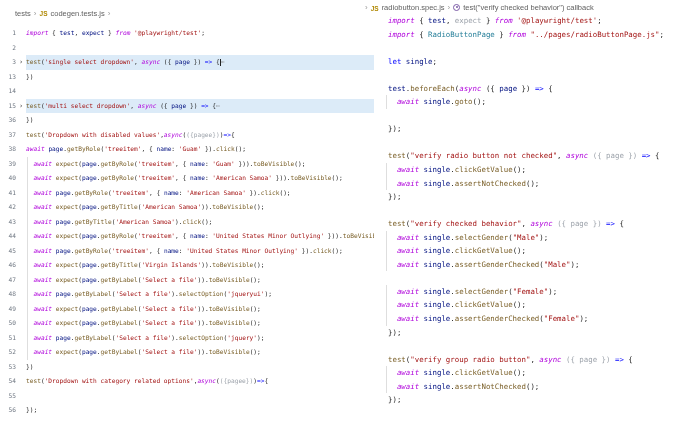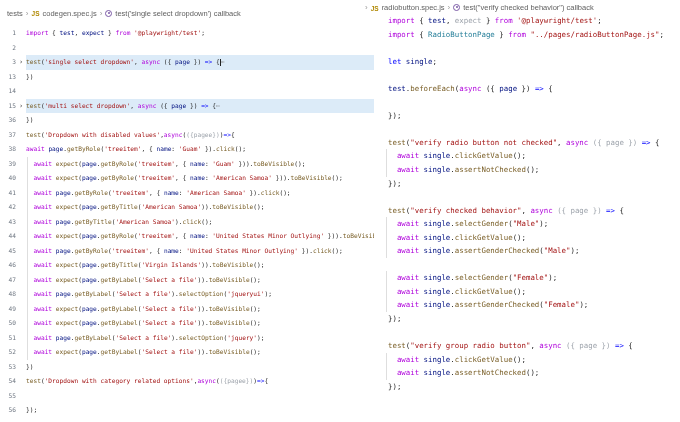--- a/index.html
+++ b/index.html
@@ -5,21 +5,21 @@
   html,body{margin:0;padding:0;background:#ffffff;}
   #screen{position:relative;width:680px;height:422px;background:#ffffff;overflow:hidden;
           font-family:"DejaVu Sans Mono","Liberation Mono",monospace;}
   
   .pane{position:absolute;top:0;height:422px;overflow:hidden;}
   #pane-left{left:0;width:374px;background:#ffffff;}
   #pane-right{left:354px;width:326px;background:transparent;}
   
   .breadcrumb{display:flex;align-items:center;white-space:nowrap;overflow:hidden;
               font-family:"Liberation Sans",sans-serif;color:#616161;font-size:7.5px;}
-  #pane-left .breadcrumb{height:26px;padding-left:7px;}
+  #pane-left .breadcrumb{height:26px;padding-left:15px;}
   #pane-right .breadcrumb{height:14px;padding-left:8px;}
   .bc-sep{margin:0 3px;color:#9a9a9a;font-size:8px;}
   .ico-js{color:#b08904;font-weight:bold;font-size:6.5px;margin-right:3px;font-family:"Liberation Sans",sans-serif;}
   .ico-test{display:inline-block;width:7px;height:7px;border:1px solid #7b5aa6;border-radius:50%;
             margin-right:3px;position:relative;box-sizing:border-box;}
   .ico-test::after{content:"";position:absolute;left:1.5px;top:1.5px;width:2px;height:2px;background:#7b5aa6;border-radius:50%;}
   
   .lines{position:relative;}
   .line{display:flex;align-items:stretch;white-space:pre;}
   #pane-left .line{height:14.5px;font-size:6.2px;line-height:14.5px;}
@@ -27,21 +27,21 @@
   .gutter{flex:0 0 26px;display:flex;color:#6e7681;}
   .gutter .num{flex:0 0 16px;text-align:right;font-size:6.2px;}
   .gutter .fold{flex:0 0 10px;text-align:center;color:#424242;font-size:7px;}
   .content{flex:1 1 auto;position:relative;overflow:hidden;}
   #pane-right .content{padding-left:34px;}
   .content.hl{background:#dcebf8;}
   .guide{position:absolute;top:0;bottom:0;width:1px;background:#dedede;}
   #pane-left .guide{left:1px;}
   #pane-right .guide{left:32px;}
   
-  .tok-k{color:#af00db;}         
+  .tok-k{color:#af00db;font-style:italic;}         
   .tok-b{color:#0000ff;}         
   .tok-s{color:#a31515;}         
   .tok-f{color:#795e26;}         
   .tok-v{color:#001080;}         
   .tok-c{color:#267f99;}         
   .tok-p{color:#1f1f1f;}         
   .tok-d{color:#9da3ab;}         
   .tok-e{color:#808080;letter-spacing:1px;}
   .tok-i{display:inline-block;width:1px;height:7px;background:#222;vertical-align:middle;}
 </style>
@@ -50,27 +50,23 @@
 
 <div id="screen">
   <div id="pane-left" class="pane">
     <div class="breadcrumb" id="bc-left">
         <span style="display: inline-flex; align-items: center;">
           <span>tests</span>
         </span>
         <span class="bc-sep">›</span>
         <span style="display: inline-flex; align-items: center;">
           <span class="ico-js">JS</span>
-          <span>codegen.spec.js</span>
+          <span>codegen.tests.js</span>
         </span>
         <span class="bc-sep">›</span>
-        <span style="display: inline-flex; align-items: center;">
-          <span class="ico-test"></span>
-          <span>test('single select dropdown') callback</span>
-        </span>
       </div>
     <div class="lines" id="lines-left">
         <div class="line"><div class="gutter"><span class="num">1</span><span class="fold"></span></div><div class="content"><span class="tok-k">import</span><span class="tok-p"> { </span><span class="tok-v">test</span><span class="tok-p">, </span><span class="tok-v">expect</span><span class="tok-p"> } </span><span class="tok-k">from</span><span class="tok-p"> </span><span class="tok-s">'@playwright/test'</span><span class="tok-p">;</span></div></div>
         <div class="line"><div class="gutter"><span class="num">2</span><span class="fold"></span></div><div class="content"></div></div>
         <div class="line"><div class="gutter"><span class="num">3</span><span class="fold">›</span></div><div class="content hl"><span class="tok-f">test</span><span class="tok-p">(</span><span class="tok-s">'single select dropdown'</span><span class="tok-p">, </span><span class="tok-k">async</span><span class="tok-p"> ({ </span><span class="tok-v">page</span><span class="tok-p"> }) </span><span class="tok-b">=&gt;</span><span class="tok-p"> {</span><span class="tok-i"></span><span class="tok-e">⋯</span></div></div>
         <div class="line"><div class="gutter"><span class="num">13</span><span class="fold"></span></div><div class="content"><span class="tok-p">})</span></div></div>
         <div class="line"><div class="gutter"><span class="num">14</span><span class="fold"></span></div><div class="content"></div></div>
         <div class="line"><div class="gutter"><span class="num">15</span><span class="fold">›</span></div><div class="content hl"><span class="tok-f">test</span><span class="tok-p">(</span><span class="tok-s">'multi select dropdown'</span><span class="tok-p">, </span><span class="tok-k">async</span><span class="tok-p"> ({ </span><span class="tok-v">page</span><span class="tok-p"> }) </span><span class="tok-b">=&gt;</span><span class="tok-p"> {</span><span class="tok-e">⋯</span></div></div>
         <div class="line"><div class="gutter"><span class="num">36</span><span class="fold"></span></div><div class="content"><span class="tok-p">})</span></div></div>
         <div class="line"><div class="gutter"><span class="num">37</span><span class="fold"></span></div><div class="content"><span class="tok-f">test</span><span class="tok-p">(</span><span class="tok-s">'Dropdown with disabled values'</span><span class="tok-p">,</span><span class="tok-k">async</span><span class="tok-p">(</span><span class="tok-d">({pagee})</span><span class="tok-p">)</span><span class="tok-b">=&gt;</span><span class="tok-p">{</span></div></div>
@@ -108,20 +104,21 @@
           <span>test("verify checked behavior") callback</span>
         </span>
       </div>
     <div class="lines" id="lines-right">
         <div class="line"><div class="content"><span class="tok-k">import</span><span class="tok-p"> { </span><span class="tok-v">test</span><span class="tok-p">, </span><span class="tok-d">expect</span><span class="tok-p"> } </span><span class="tok-k">from</span><span class="tok-p"> </span><span class="tok-s">'@playwright/test'</span><span class="tok-p">;</span></div></div>
         <div class="line"><div class="content"><span class="tok-k">import</span><span class="tok-p"> { </span><span class="tok-c">RadioButtonPage</span><span class="tok-p"> } </span><span class="tok-k">from</span><span class="tok-p"> </span><span class="tok-s">"../pages/radioButtonPage.js"</span><span class="tok-p">;</span></div></div>
         <div class="line"><div class="content"></div></div>
         <div class="line"><div class="content"><span class="tok-b">let</span><span class="tok-p"> </span><span class="tok-v">single</span><span class="tok-p">;</span></div></div>
         <div class="line"><div class="content"></div></div>
         <div class="line"><div class="content"><span class="tok-v">test</span><span class="tok-p">.</span><span class="tok-f">beforeEach</span><span class="tok-p">(</span><span class="tok-k">async</span><span class="tok-p"> ({ </span><span class="tok-v">page</span><span class="tok-p"> }) </span><span class="tok-b">=&gt;</span><span class="tok-p"> {</span></div></div>
+        <div class="line"><div class="content"><span class="guide"></span><span class="tok-p">  </span><span class="tok-k">await</span><span class="tok-p"> </span><span class="tok-v">single</span><span class="tok-p">.</span><span class="tok-f">goto</span><span class="tok-p">();</span></div></div>
         <div class="line"><div class="content"></div></div>
         <div class="line"><div class="content"><span class="tok-p">});</span></div></div>
         <div class="line"><div class="content"></div></div>
         <div class="line"><div class="content"><span class="tok-f">test</span><span class="tok-p">(</span><span class="tok-s">"verify radio button not checked"</span><span class="tok-p">, </span><span class="tok-k">async</span><span class="tok-p"> </span><span class="tok-d">({ page })</span><span class="tok-p"> </span><span class="tok-b">=&gt;</span><span class="tok-p"> {</span></div></div>
         <div class="line"><div class="content"><span class="guide"></span><span class="tok-p">  </span><span class="tok-k">await</span><span class="tok-p"> </span><span class="tok-v">single</span><span class="tok-p">.</span><span class="tok-f">clickGetValue</span><span class="tok-p">();</span></div></div>
         <div class="line"><div class="content"><span class="guide"></span><span class="tok-p">  </span><span class="tok-k">await</span><span class="tok-p"> </span><span class="tok-v">single</span><span class="tok-p">.</span><span class="tok-f">assertNotChecked</span><span class="tok-p">();</span></div></div>
         <div class="line"><div class="content"><span class="tok-p">});</span></div></div>
         <div class="line"><div class="content"></div></div>
         <div class="line"><div class="content"><span class="tok-f">test</span><span class="tok-p">(</span><span class="tok-s">"verify checked behavior"</span><span class="tok-p">, </span><span class="tok-k">async</span><span class="tok-p"> </span><span class="tok-d">({ page })</span><span class="tok-p"> </span><span class="tok-b">=&gt;</span><span class="tok-p"> {</span></div></div>
         <div class="line"><div class="content"><span class="guide"></span><span class="tok-p">  </span><span class="tok-k">await</span><span class="tok-p"> </span><span class="tok-v">single</span><span class="tok-p">.</span><span class="tok-f">selectGender</span><span class="tok-p">(</span><span class="tok-s">"Male"</span><span class="tok-p">);</span></div></div>

